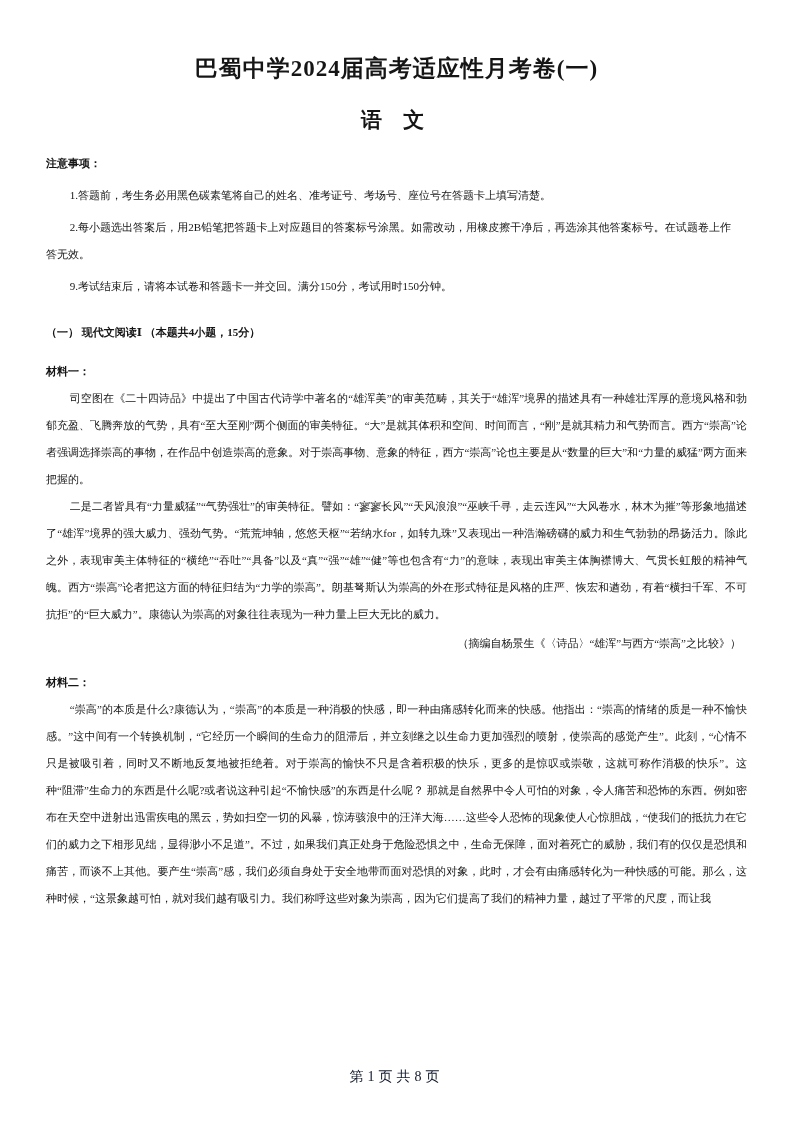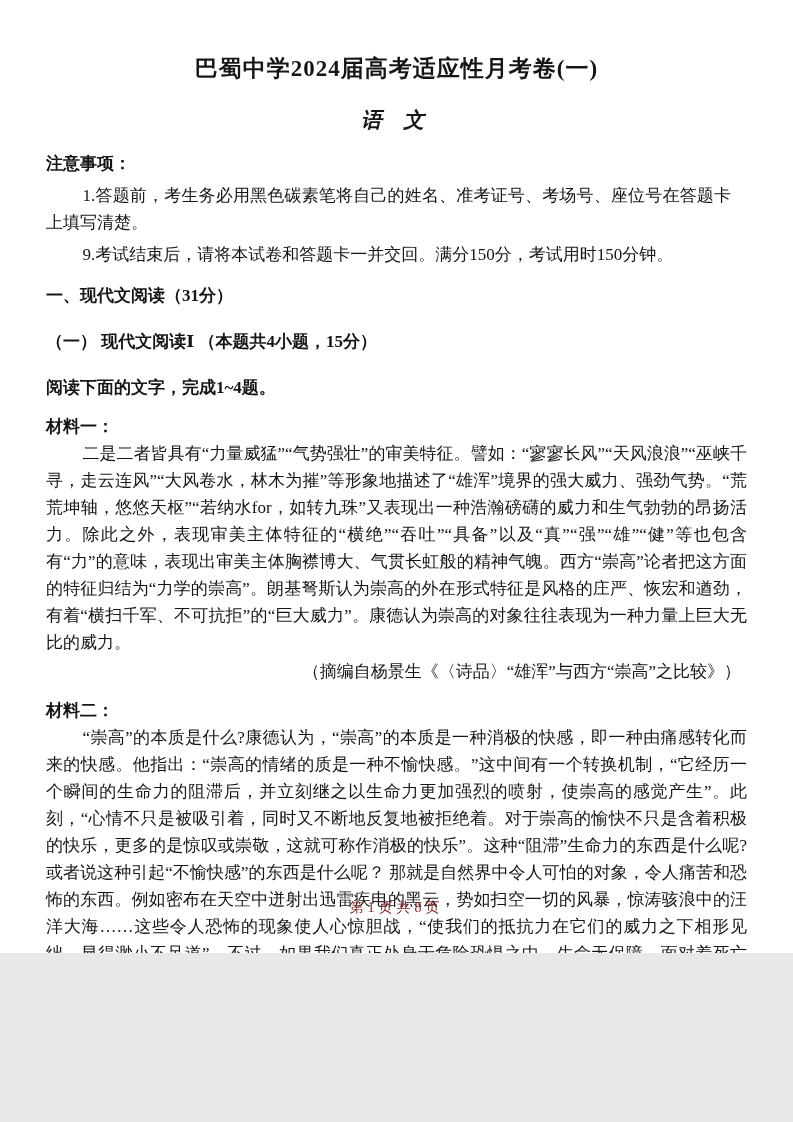--- a/index.html
+++ b/index.html
@@ -1,61 +1,61 @@
 <!DOCTYPE html>
 <html><head>
 <meta charset="utf-8">
 <style>
   html,body{margin:0;padding:0;background:#e8e8e8;}
   .page{
-    width:793px;height:953px;margin:0 auto;background:#ffffff;color:#151515;
+    width:793px;height:1122px;margin:0 auto;background:#ffffff;color:#151515;
     font-family:"Liberation Serif","DejaVu Serif",serif;
     position:relative;box-sizing:border-box;padding:48px 46px 0 46px;overflow:hidden;
   }
   .exam-title{
     text-align:center;font-size:23px;font-weight:bold;margin:6px 0 0 0;
     letter-spacing:1px;line-height:30px;
   }
   .subject-title{
     text-align:center;font-size:21px;font-weight:bold;margin:22px 0 16px 0;
-    letter-spacing:8px;line-height:28px;font-style:italic;
+    letter-spacing:8px;line-height:28px;
   }
-  p{margin:0;font-size:17px;line-height:27px;text-align:justify;}
+  p{margin:0;font-size:11px;line-height:27px;text-align:justify;}
   .bold{font-weight:bold;}
   .indent{text-indent:2.15em;}
   .notice-item{margin:5px 16px 0 0;}
   .sec{margin-top:14px;}
   .sub{margin-top:19px;}
   .attribution{text-align:left;text-align-last:right;padding-right:6px;margin-top:2px;}
   .mat-label{margin-top:12px;}
   .page-footer{
     position:absolute;left:0;right:0;bottom:36px;text-align:center;
-    font-size:14px;letter-spacing:4px;color:#7f1d1d;
+    font-size:14px;letter-spacing:4px;color:#0f172a;
   }
 </style>
 </head>
 <body>
 
 <div class="page">
 
   <h1 class="exam-title">巴蜀中学2024届高考适应性月考卷(一)</h1>
   <h2 class="subject-title">语 文</h2>
 
   <div>
     <p class="bold">注意事项：</p>
     <p class="indent notice-item">1.答题前，考生务必用黑色碳素笔将自己的姓名、准考证号、考场号、座位号在答题卡上填写清楚。</p>
+    <p class="indent notice-item">2.每小题选出答案后，用2B铅笔把答题卡上对应题目的答案标号涂黑。如需改动，用橡皮擦干净后，再选涂其他答案标号。在试题卷上作答无效。</p>
     <p class="indent notice-item">9.考试结束后，请将本试卷和答题卡一并交回。满分150分，考试用时150分钟。</p>
   </div>
 
-  <p class="bold sec">一、现代文阅读（31分）</p>
   <p class="bold sub">（一） 现代文阅读Ⅰ （本题共4小题，15分）</p>
-  <p class="bold sub">阅读下面的文字，完成1~4题。</p>
 
   <div>
     <p class="bold mat-label">材料一：</p>
+    <p class="indent">司空图在《二十四诗品》中提出了中国古代诗学中著名的“雄浑美”的审美范畴，其关于“雄浑”境界的描述具有一种雄壮浑厚的意境风格和勃郁充盈、飞腾奔放的气势，具有“至大至刚”两个侧面的审美特征。“大”是就其体积和空间、时间而言，“刚”是就其精力和气势而言。西方“崇高”论者强调选择崇高的事物，在作品中创造崇高的意象。对于崇高事物、意象的特征，西方“崇高”论也主要是从“数量的巨大”和“力量的威猛”两方面来把握的。</p>
     <p class="indent">二是二者皆具有“力量威猛”“气势强壮”的审美特征。譬如：“寥寥长风”“天风浪浪”“巫峡千寻，走云连风”“大风卷水，林木为摧”等形象地描述了“雄浑”境界的强大威力、强劲气势。“荒荒坤轴，悠悠天枢”“若纳水for，如转九珠”又表现出一种浩瀚磅礴的威力和生气勃勃的昂扬活力。除此之外，表现审美主体特征的“横绝”“吞吐”“具备”以及“真”“强”“雄”“健”等也包含有“力”的意味，表现出审美主体胸襟博大、气贯长虹般的精神气魄。西方“崇高”论者把这方面的特征归结为“力学的崇高”。朗基弩斯认为崇高的外在形式特征是风格的庄严、恢宏和遒劲，有着“横扫千军、不可抗拒”的“巨大威力”。康德认为崇高的对象往往表现为一种力量上巨大无比的威力。</p>
     <p class="attribution">（摘编自杨景生《〈诗品〉“雄浑”与西方“崇高”之比较》）</p>
   </div>
 
   <div>
     <p class="bold mat-label">材料二：</p>
     <p class="indent">“崇高”的本质是什么?康德认为，“崇高”的本质是一种消极的快感，即一种由痛感转化而来的快感。他指出：“崇高的情绪的质是一种不愉快感。”这中间有一个转换机制，“它经历一个瞬间的生命力的阻滞后，并立刻继之以生命力更加强烈的喷射，使崇高的感觉产生”。此刻，“心情不只是被吸引着，同时又不断地反复地被拒绝着。对于崇高的愉快不只是含着积极的快乐，更多的是惊叹或崇敬，这就可称作消极的快乐”。这种“阻滞”生命力的东西是什么呢?或者说这种引起“不愉快感”的东西是什么呢？ 那就是自然界中令人可怕的对象，令人痛苦和恐怖的东西。例如密布在天空中迸射出迅雷疾电的黑云，势如扫空一切的风暴，惊涛骇浪中的汪洋大海……这些令人恐怖的现象使人心惊胆战，“使我们的抵抗力在它们的威力之下相形见绌，显得渺小不足道”。不过，如果我们真正处身于危险恐惧之中，生命无保障，面对着死亡的威胁，我们有的仅仅是恐惧和痛苦，而谈不上其他。要产生“崇高”感，我们必须自身处于安全地带而面对恐惧的对象，此时，才会有由痛感转化为一种快感的可能。那么，这种时候，“这景象越可怕，就对我们越有吸引力。我们称呼这些对象为崇高，因为它们提高了我们的精神力量，越过了平常的尺度，而让我</p>
   </div>
 
   <div class="page-footer">第1页共8页</div>

